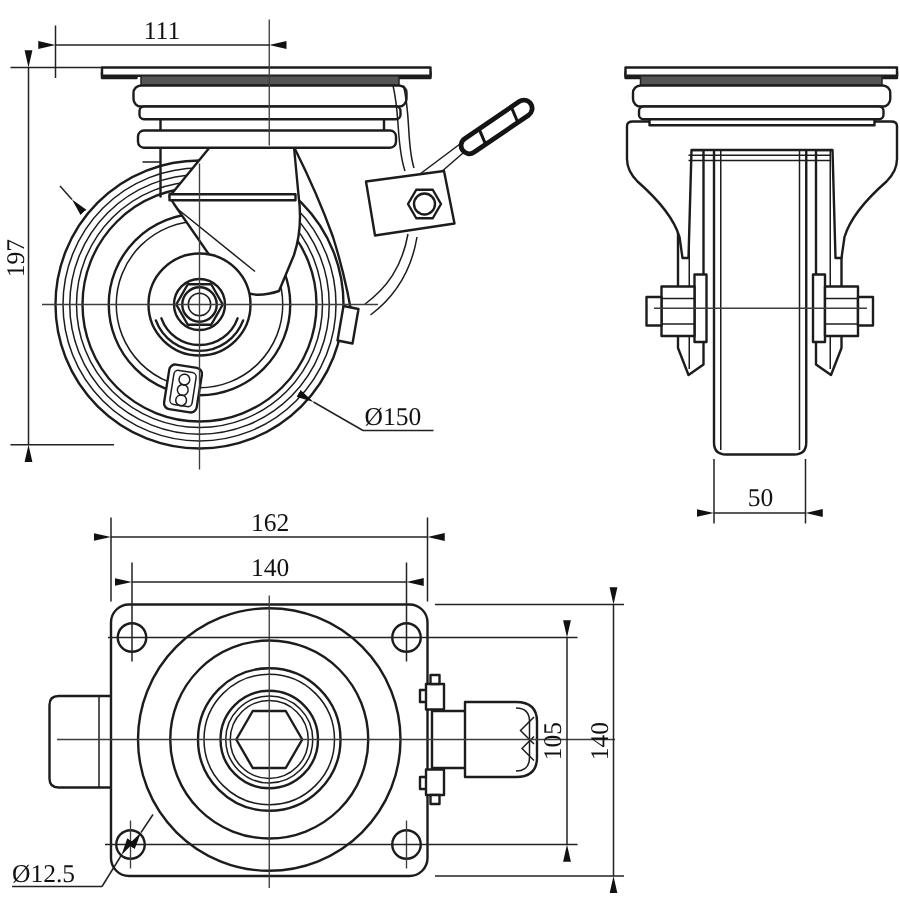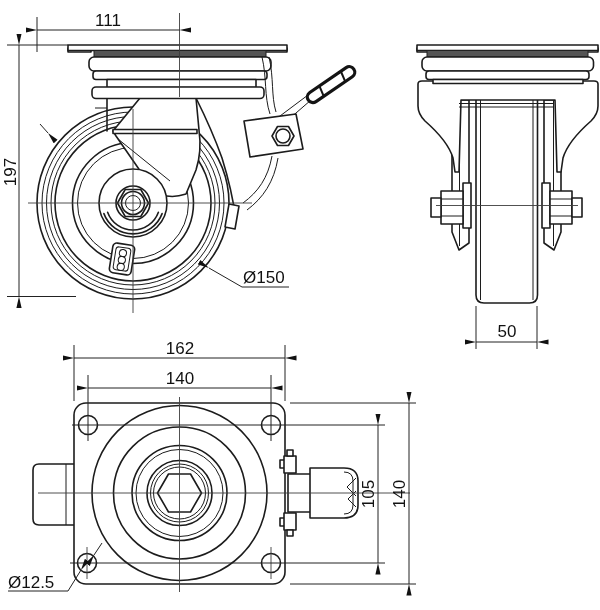--- a/index.html
+++ b/index.html
@@ -1,17 +1,17 @@
 <!DOCTYPE html>
 <html><head>
 <meta charset="utf-8">
 <style>
   html,body{margin:0;padding:0;background:#fff;}
   .stage{position:relative;width:600px;height:610px;background:#ffffff;overflow:hidden;
-         font-family:Liberation Sans, sans-serif;}
+         font-family:Liberation Serif, serif;}
   svg{display:block;}
   .outline{fill:#ffffff;stroke:#1c1c1c;stroke-width:1.6;stroke-linejoin:round;stroke-linecap:round;}
   .line{fill:none;stroke:#1c1c1c;stroke-width:1.6;stroke-linejoin:round;stroke-linecap:round;}
   .thin{fill:none;stroke:#1c1c1c;stroke-width:1;}
   .band{fill:#555555;stroke:#222222;stroke-width:1;}
   .center{fill:none;stroke:#3d3d3d;stroke-width:0.9;}
   .dim{fill:none;stroke:#222222;stroke-width:1;}
   .dimtext{font-size:17px;fill:#111111;}
   .mid{text-anchor:middle;}
 </style>

